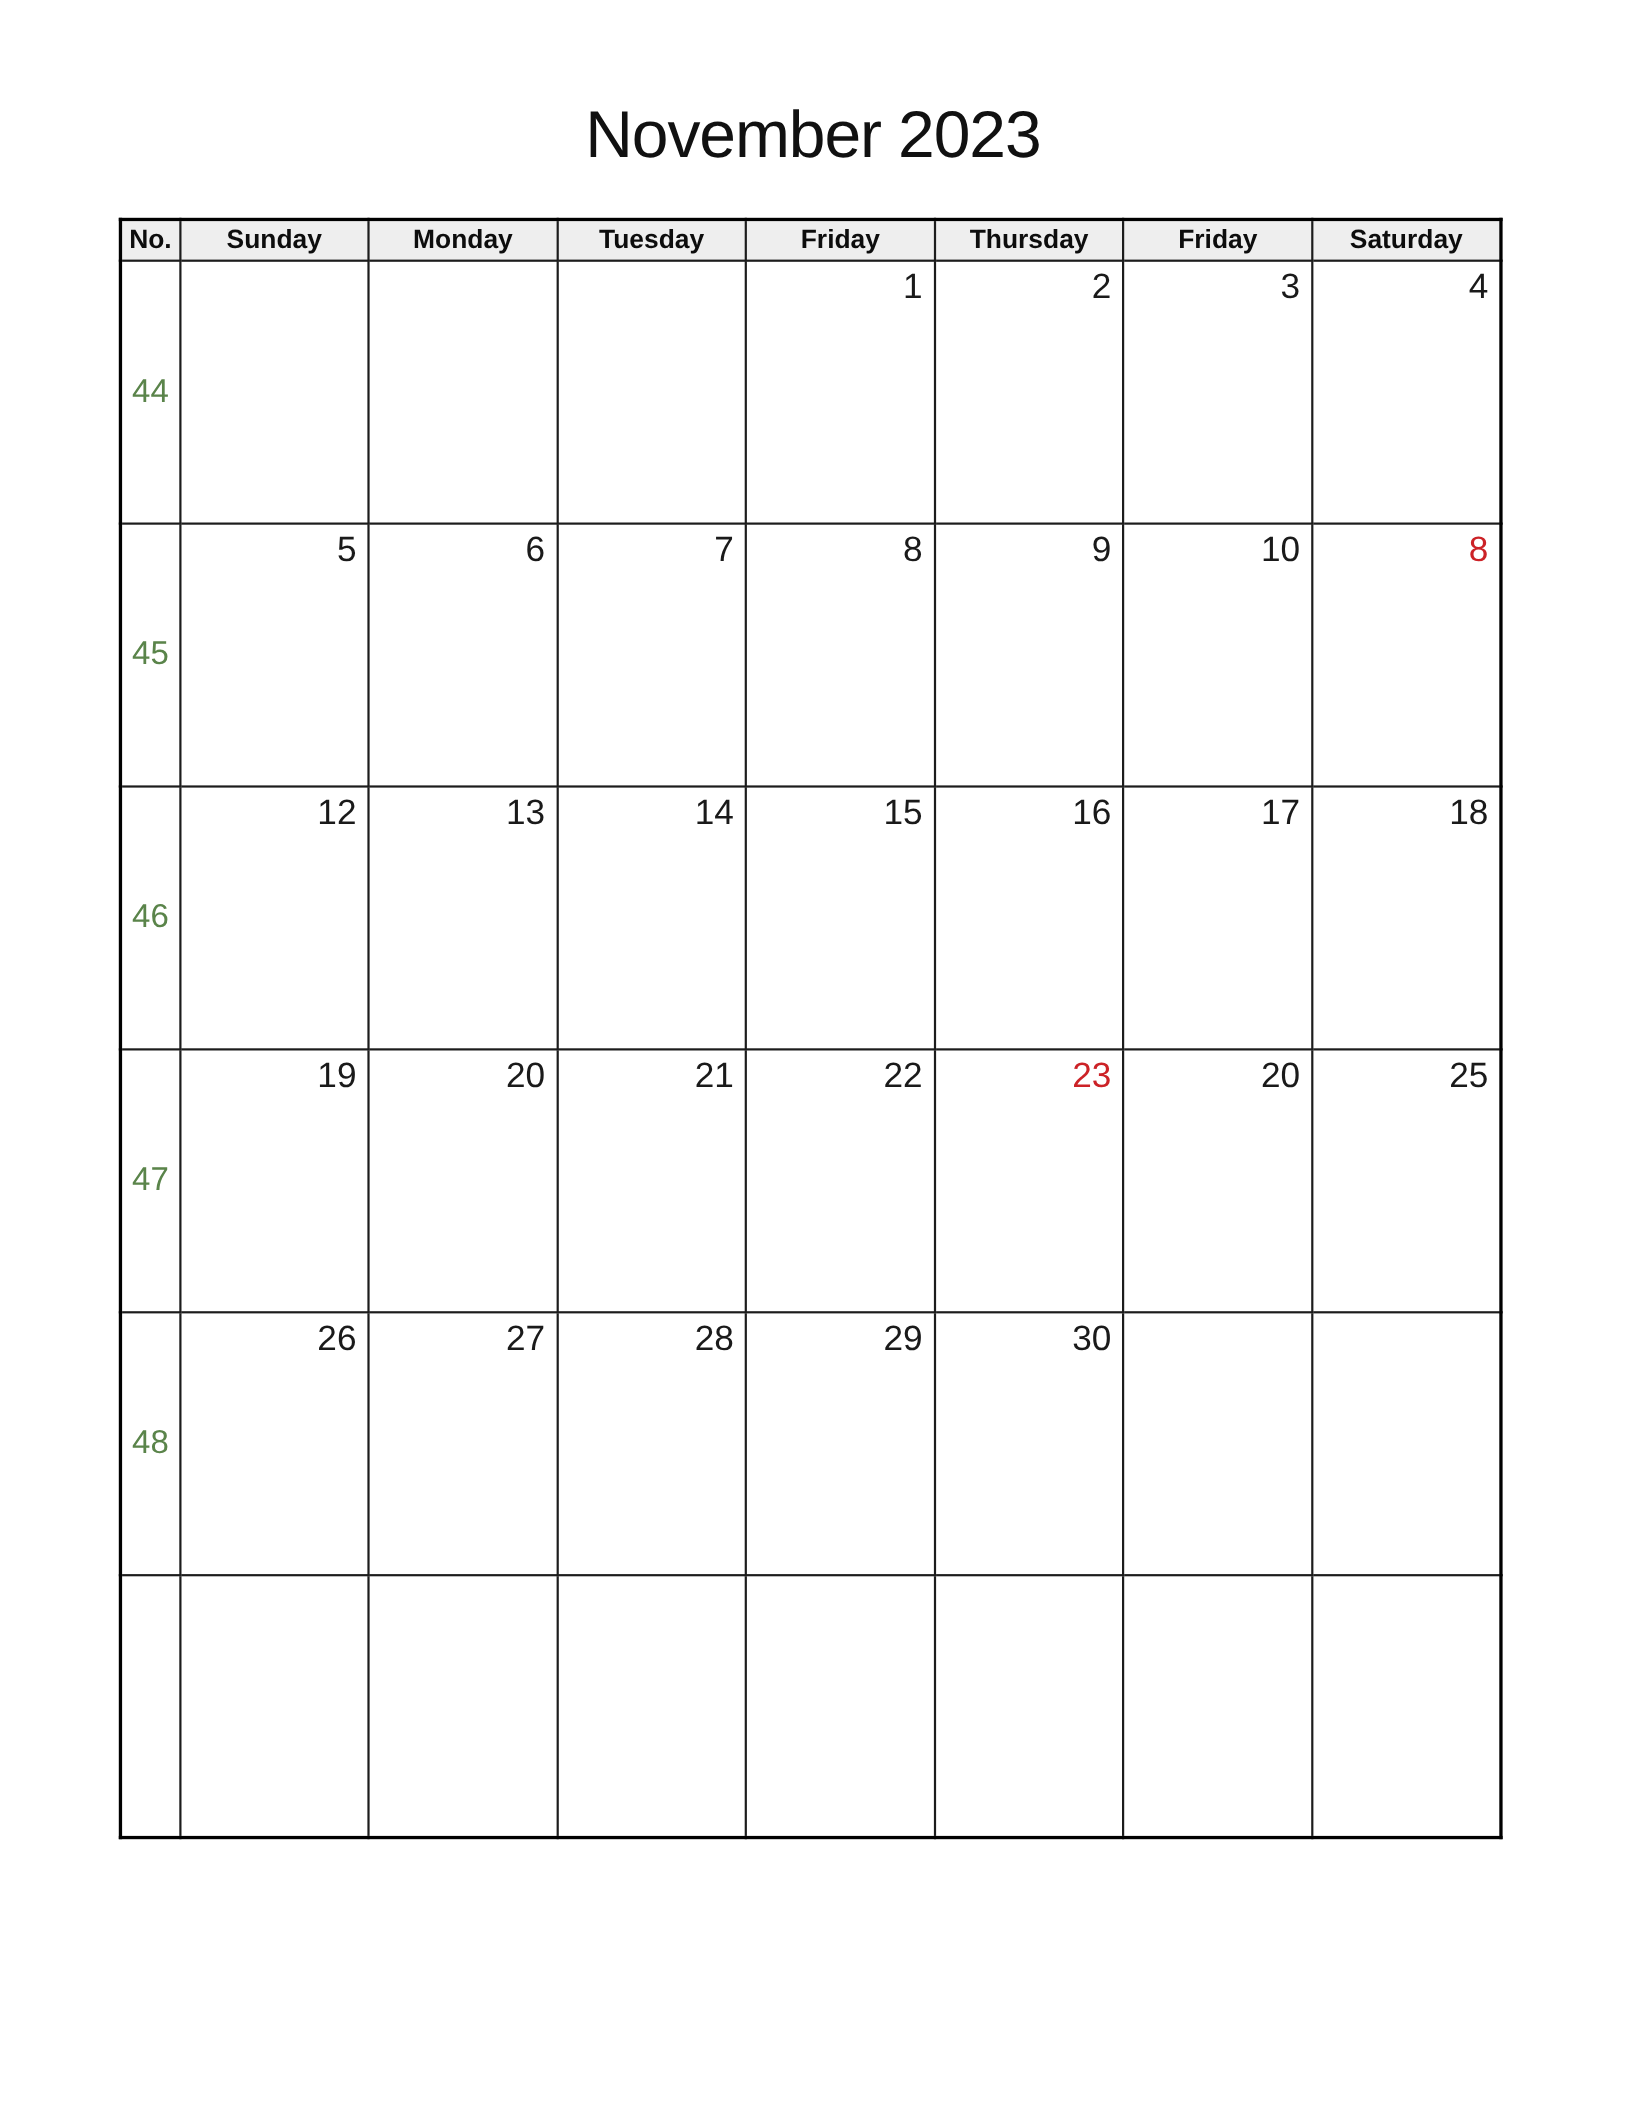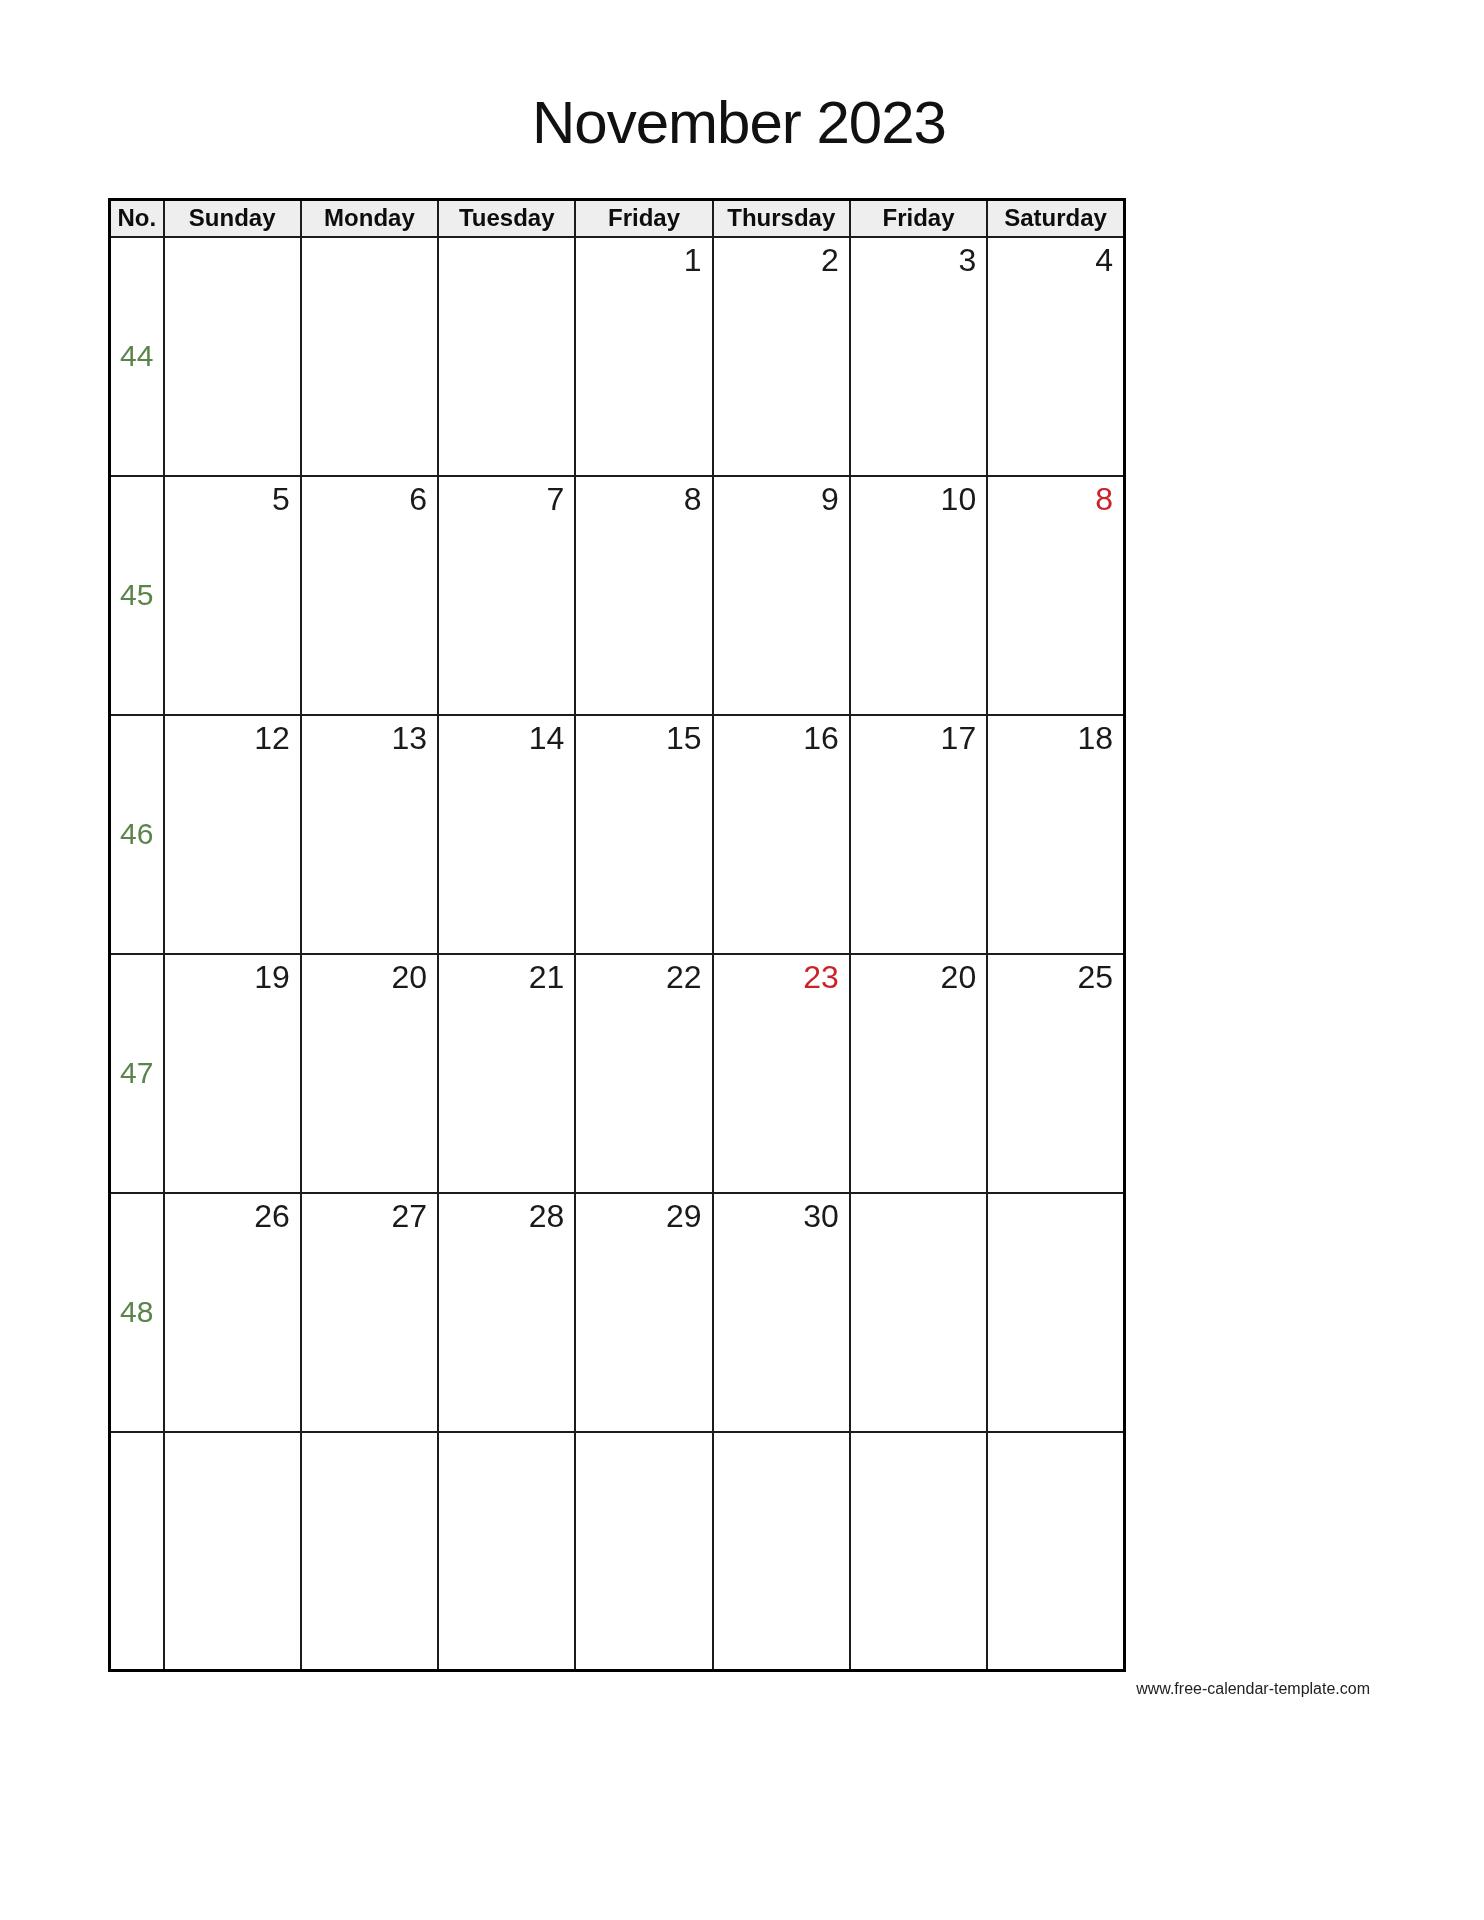--- a/index.html
+++ b/index.html
@@ -19,21 +19,21 @@
     left: 108px; top: 88px; width: 1262px;
     text-align: center;
     font-size: 60px;
     font-weight: normal;
     color: #111111;
     letter-spacing: -1px;
   }
   table.calendar {
     position: absolute;
     left: 108px; top: 198px;
-    width: 1018px;
+    width: 1258px;
     border-collapse: collapse;
     table-layout: fixed;
     border: 3px solid #000000;
   }
   table.calendar col.no-col { width: 54px; }
   table.calendar th, table.calendar td {
     border: 2px solid #1c1c1c;
   }
   table.calendar th {
     height: 37px;
@@ -170,16 +170,15 @@
           <td class="day-cell"></td>
           <td class="day-cell"></td>
           <td class="day-cell"></td>
           <td class="day-cell"></td>
           <td class="day-cell"></td>
           <td class="day-cell"></td>
         </tr>
       </tbody>
   </table>
 
-  <div class="site-credit">www.free-calendar-template.com</div>
 
 
 </div>
 
 </body></html>

